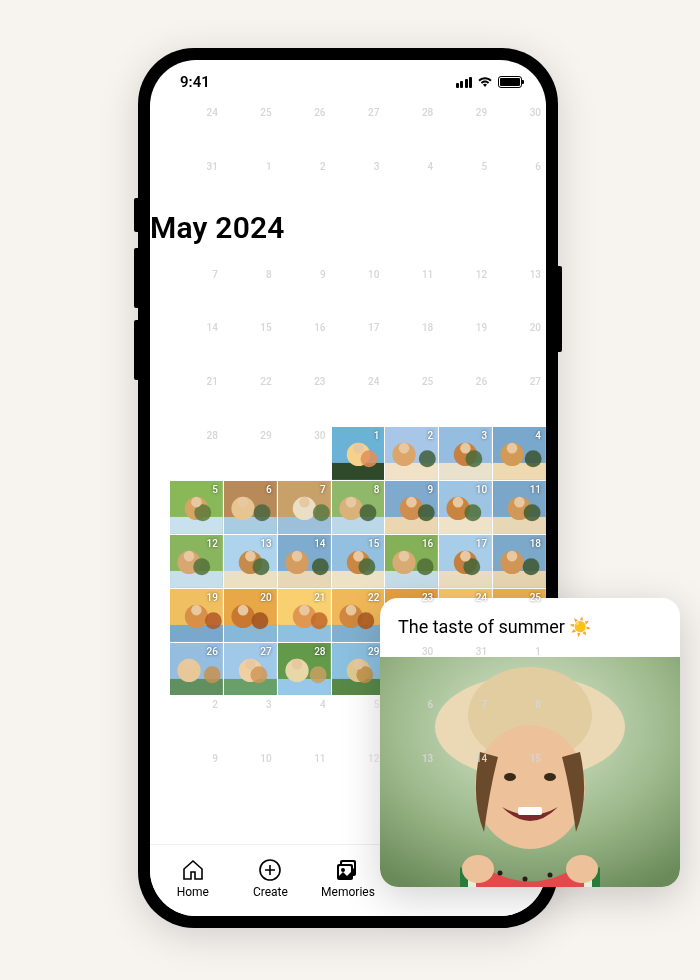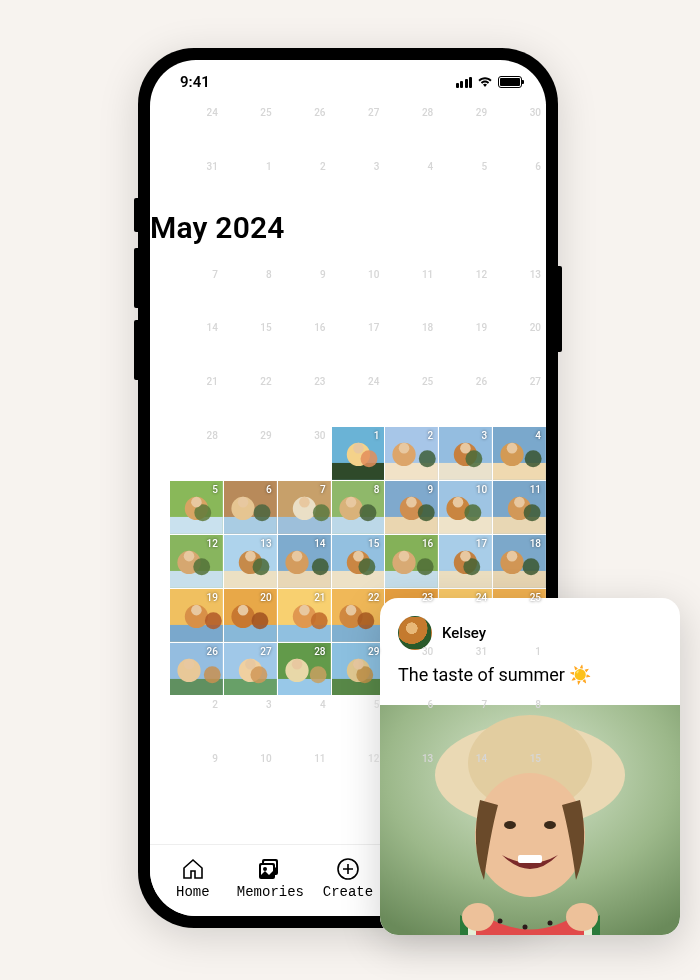--- a/index.html
+++ b/index.html
@@ -108,23 +108,22 @@
     padding: 6px 4px 10px 4px;
     background:#fff;
   }
   .nav-item {
     flex:1;
     display:flex;
     flex-direction:column;
     align-items:center;
     justify-content:center;
     gap:3px;
-    font-size:14px;
+    font-size:12px;
     color:#000;
-    font-family:Liberation Mono, monospace;
   }
   .nav-item svg { display:block; }
 
   
   .card {
     position:absolute;
     left: 380px;
     top: 598px;
     width: 300px;
     background:#fff;
@@ -731,54 +730,50 @@
         <div class="nav-item">
           <span>
             <svg width="24" height="24" viewBox="0 0 24 24" fill="none" stroke="#000" stroke-width="1.6">
               <path d="M3 11 L12 3 L21 11 V21 H14 V14 H10 V21 H3 Z"></path>
             </svg>
           </span>
           <span>Home</span>
         </div>
         <div class="nav-item">
           <span>
+            <svg width="24" height="24" viewBox="0 0 24 24" fill="none" stroke="#000" stroke-width="1.6">
+              <circle cx="12" cy="12" r="10"></circle>
+              <path d="M12 7 V17 M7 12 H17"></path>
+            </svg>
+          </span>
+          <span>Create</span>
+        </div>
+        <div class="nav-item">
+          <span>
             <svg width="26" height="24" viewBox="0 0 26 24" fill="none">
               <rect x="5" y="2" width="16" height="16" rx="2" fill="#000"></rect>
               <rect x="7" y="4" width="12" height="12" rx="1" fill="#fff"></rect>
               <circle cx="11" cy="8" r="2" fill="#000"></circle>
               <path d="M7 14 L11 10 L15 14 L19 10 V16 H7 Z" fill="#000"></path>
               <rect x="2" y="6" width="16" height="16" rx="2" fill="#000"></rect>
               <rect x="4" y="8" width="12" height="12" rx="1" fill="#fff"></rect>
               <circle cx="8" cy="12" r="2" fill="#000"></circle>
               <path d="M4 18 L8 14 L12 18 L16 14 V20 H4 Z" fill="#000"></path>
             </svg>
           </span>
           <span>Memories</span>
         </div>
-        <div class="nav-item">
-          <span>
-            <svg width="24" height="24" viewBox="0 0 24 24" fill="none" stroke="#000" stroke-width="1.6">
-              <circle cx="12" cy="12" r="10"></circle>
-              <path d="M12 7 V17 M7 12 H17"></path>
-            </svg>
-          </span>
-          <span>Create</span>
-        </div>
         <div class="nav-item"></div>
         <div class="nav-item"></div>
       </div>
 
   </div>
 </div>
 
 <div class="card">
-  <div class="card-head">
-    <div class="avatar"></div>
-    <div class="card-name">Kelsey</div>
-  </div>
   <div class="card-caption">The taste of summer ☀️</div>
   <div class="card-img">
     <svg class="tile-svg" viewBox="0 0 300 230" preserveAspectRatio="xMidYMid slice">
       <defs>
         <radialGradient id="bg1" cx="50%" cy="30%" r="80%">
           <stop offset="0%" stop-color="#d9e8d0"></stop>
           <stop offset="60%" stop-color="#9cb88a"></stop>
           <stop offset="100%" stop-color="#6a8a5a"></stop>
         </radialGradient>
       </defs>

